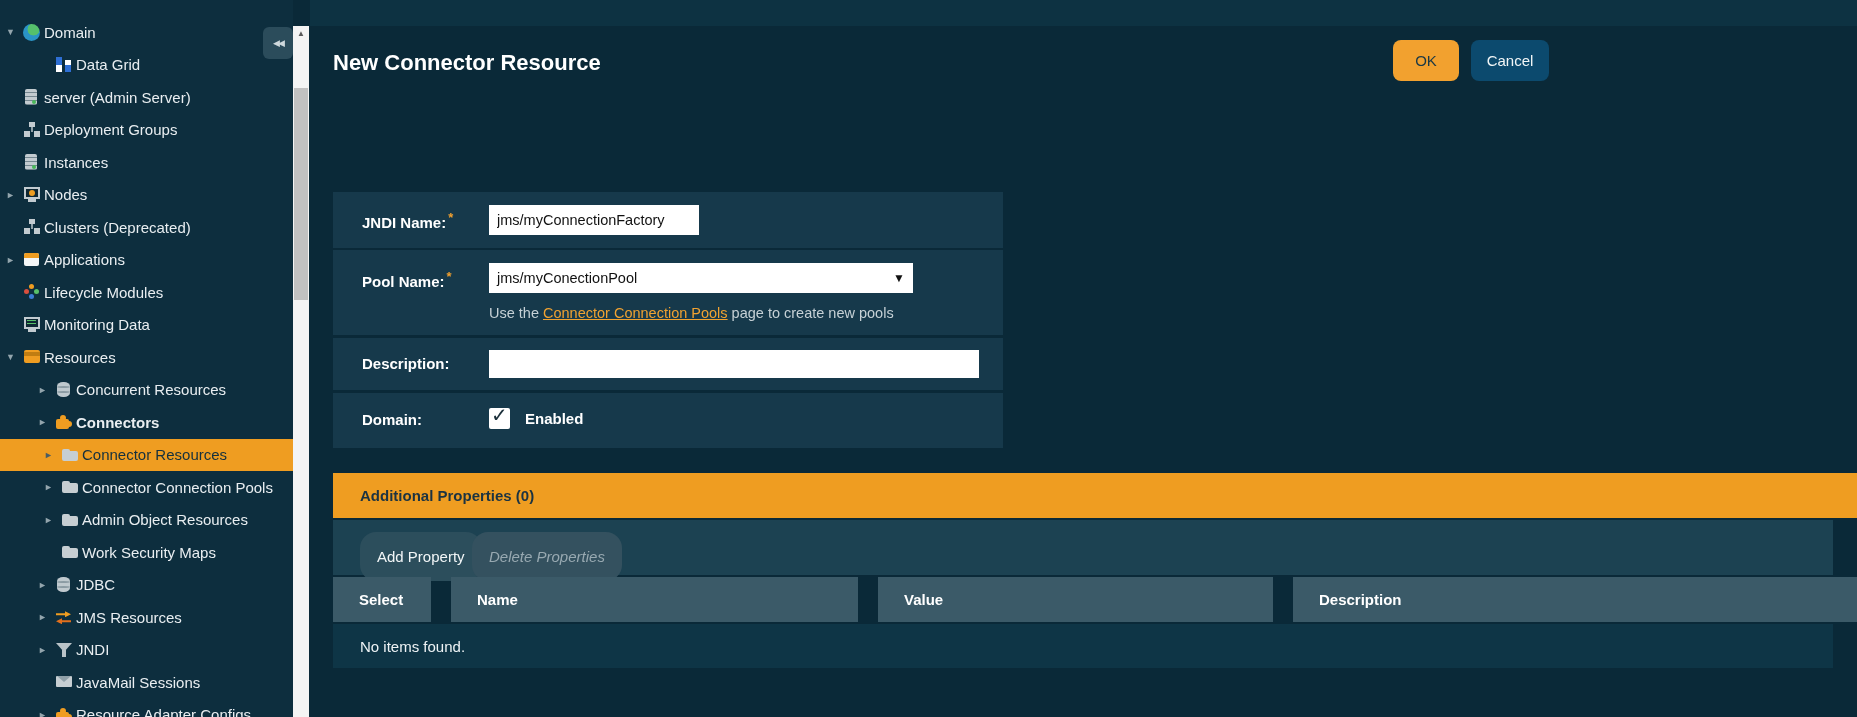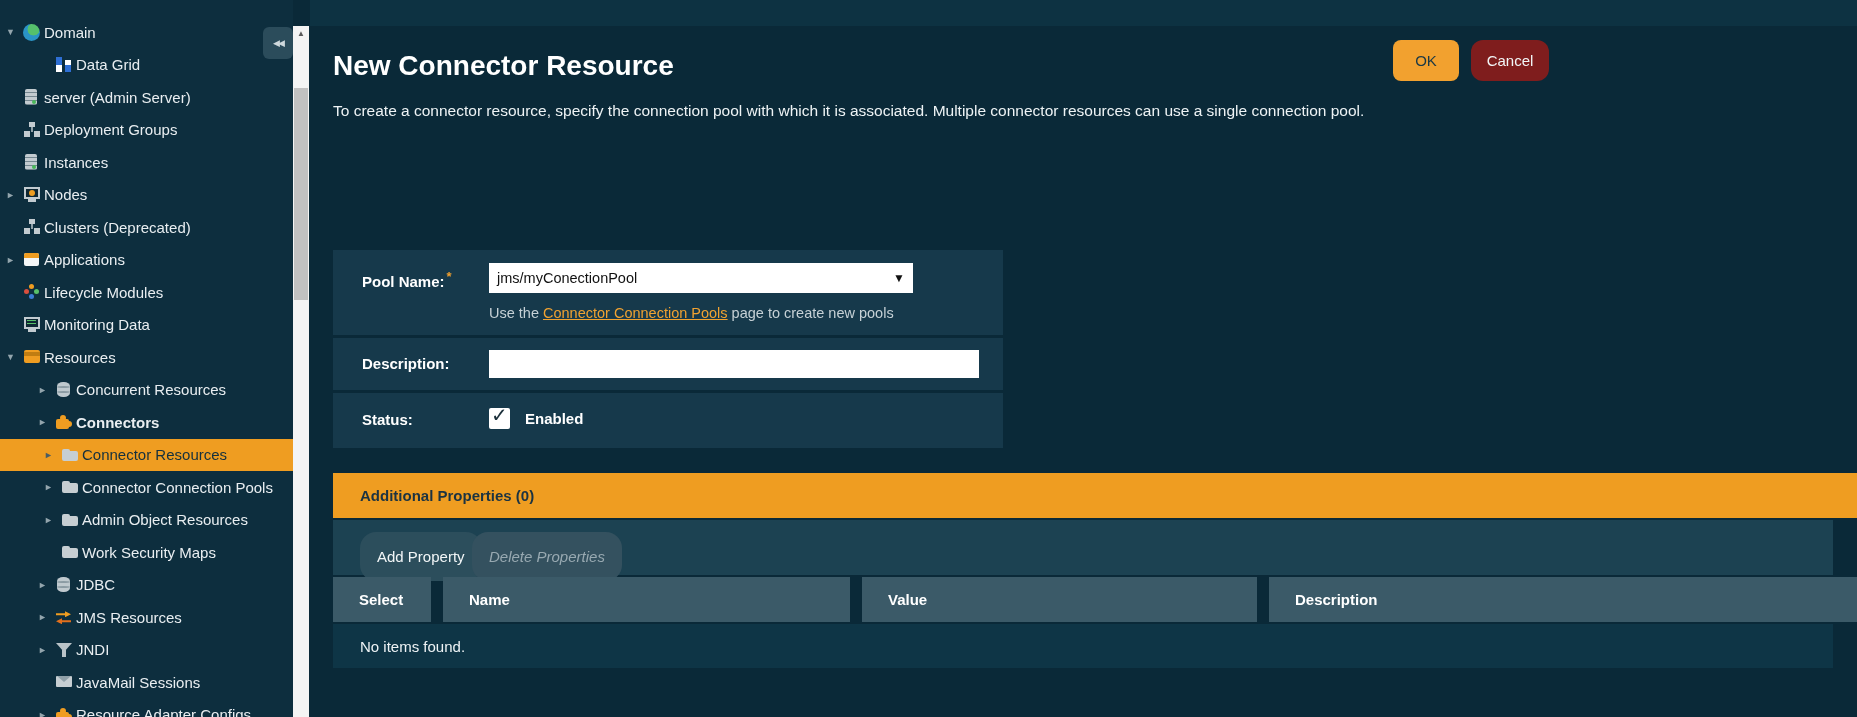--- a/index.html
+++ b/index.html
@@ -66,25 +66,25 @@
 
   
   .vscroll{position:absolute;left:293px;top:26px;width:16px;height:691px;background:#f4f4f4;}
   .vscroll .up{position:absolute;top:0;left:0;width:16px;height:16px;color:#5a5a5a;font-size:8px;line-height:16px;text-align:center;}
   .vscroll .thumb{position:absolute;top:62px;left:1px;width:14px;height:212px;background:#c1c1c1;}
   .collapse-btn{position:absolute;left:263px;top:27px;width:30px;height:32px;background:#2b4c5b;border-radius:6px;
     color:#cfd9dd;font-size:9px;letter-spacing:-2px;display:flex;align-items:center;justify-content:center;cursor:pointer;}
 
   
   .content{position:absolute;left:310px;top:0;width:1547px;height:717px;}
-  .page-title{position:absolute;left:23px;top:50px;margin:0;color:#ffffff;font-size:28px;font-weight:bold;}
+  .page-title{position:absolute;left:23px;top:50px;margin:0;color:#ffffff;font-size:22px;font-weight:bold;}
   .page-desc{position:absolute;left:23px;top:102px;color:#eef3f5;font-size:15.5px;white-space:nowrap;}
   .btn{position:absolute;top:40px;height:41px;border:none;border-radius:8px;font-size:15px;font-family:inherit;cursor:pointer;}
   .btn-ok{left:1083px;width:66px;background:#f2a12f;color:#1c3945;}
-  .btn-cancel{left:1161px;width:78px;background:#7f1d1d;color:#f2f6f7;border-radius:12px;}
+  .btn-cancel{left:1161px;width:78px;background:#0c4a6e;color:#f2f6f7;}
 
   
   .frow{position:absolute;left:23px;width:670px;background:#16394b;}
   .frow-jndi{top:192px;height:56px;}
   .frow-pool{top:250px;height:85px;}
   .frow-desc{top:338px;height:52px;}
   .frow-status{top:393px;height:55px;}
   .flabel{position:absolute;left:29px;color:#ffffff;font-size:15px;font-weight:bold;white-space:nowrap;}
   .req{color:#f0a030;font-size:13px;vertical-align:super;margin-left:2px;}
   .tinput{position:absolute;left:156px;border:none;background:#ffffff;color:#111111;font-size:14.5px;font-family:inherit;padding:0 8px;}
@@ -99,21 +99,21 @@
   .checkbox .mark{position:absolute;left:2px;top:-5px;color:#1b2f3a;font-size:20px;}
   .cblabel{position:absolute;left:192px;top:17px;color:#ffffff;font-size:15px;font-weight:bold;}
 
   
   .props-header{position:absolute;left:23px;top:473px;width:1552px;height:45px;background:#ef9d21;
     color:#1b3342;font-size:15px;font-weight:bold;display:flex;align-items:center;padding-left:27px;box-sizing:border-box;}
   .props-toolbar{position:absolute;left:23px;top:520px;width:1500px;height:55px;background:#1c4252;}
   .pill{position:absolute;top:12px;height:49px;border:none;border-radius:16px;font-size:15px;font-family:inherit;padding:0 17px;cursor:pointer;}
   .pill-add{left:27px;background:#2c4e5c;color:#f2f6f7;}
   .pill-del{left:139px;background:#34515f;color:#98a9b1;font-style:italic;cursor:default;text-align:center;}
-  .props-thead{position:absolute;left:23px;top:577px;width:1500px;height:45px;display:flex;gap:12px;}
+  .props-thead{position:absolute;left:23px;top:577px;width:1500px;height:45px;display:flex;gap:20px;}
   .hcell{background:#3b5a68;color:#ffffff;font-size:15px;font-weight:bold;display:flex;align-items:center;
     padding-left:26px;box-sizing:border-box;flex:0 0 auto;}
   .props-empty{position:absolute;left:23px;top:624px;width:1500px;height:44px;background:#0e3546;
     color:#eef3f5;font-size:15px;display:flex;align-items:center;padding-left:27px;box-sizing:border-box;text-align:center;}
 </style>
 </head>
 <body>
 
 <div class="side-topband"></div>
 <div class="main-topband"></div>
@@ -236,42 +236,45 @@
 <div class="collapse-btn">◀◀</div>
 
 <div class="vscroll">
   <div class="up">▲</div>
   <div class="thumb"></div>
 </div>
 
 <div class="content">
 
   <h1 class="page-title">New Connector Resource</h1>
-  <div class="page-desc">To create a connector resource, specify the connection pool with which it is associated. Multiple connector resources can use a single connection pool.</div>
 
   <button class="btn btn-ok">OK</button>
   <button class="btn btn-cancel">Cancel</button>
 
+  <div class="frow frow-jndi">
+    <span class="flabel" style="top:18px;"><span>JNDI Name:</span><span class="req">*</span></span>
+    <input class="tinput jndi-input" type="text" value="jms/myConnectionFactory" style="">
+  </div>
 
   <div class="frow frow-pool">
     <span class="flabel" style="top:19px;"><span>Pool Name:</span><span class="req">*</span></span>
     <div class="selectbox">
       <span>jms/myConectionPool</span>
       <span class="caret">▼</span>
     </div>
     <div class="hint"><span>Use the </span><a>Connector Connection Pools</a><span> page to create new pools</span></div>
   </div>
 
   <div class="frow frow-desc">
     <span class="flabel" style="top:17px;text-align:center;">Description:</span>
     <input class="tinput desc-input" type="text" value="" style="">
   </div>
 
   <div class="frow frow-status">
-    <span class="flabel" style="top:18px;">Status:</span>
+    <span class="flabel" style="top:18px;">Domain:</span>
     <div class="checkbox">
       <span class="mark">✓</span>
     </div>
     <span class="cblabel">Enabled</span>
   </div>
 
   <div class="props-header">Additional Properties (0)</div>
 
   <div class="props-toolbar">
     <button class="pill pill-add">Add Property</button>

